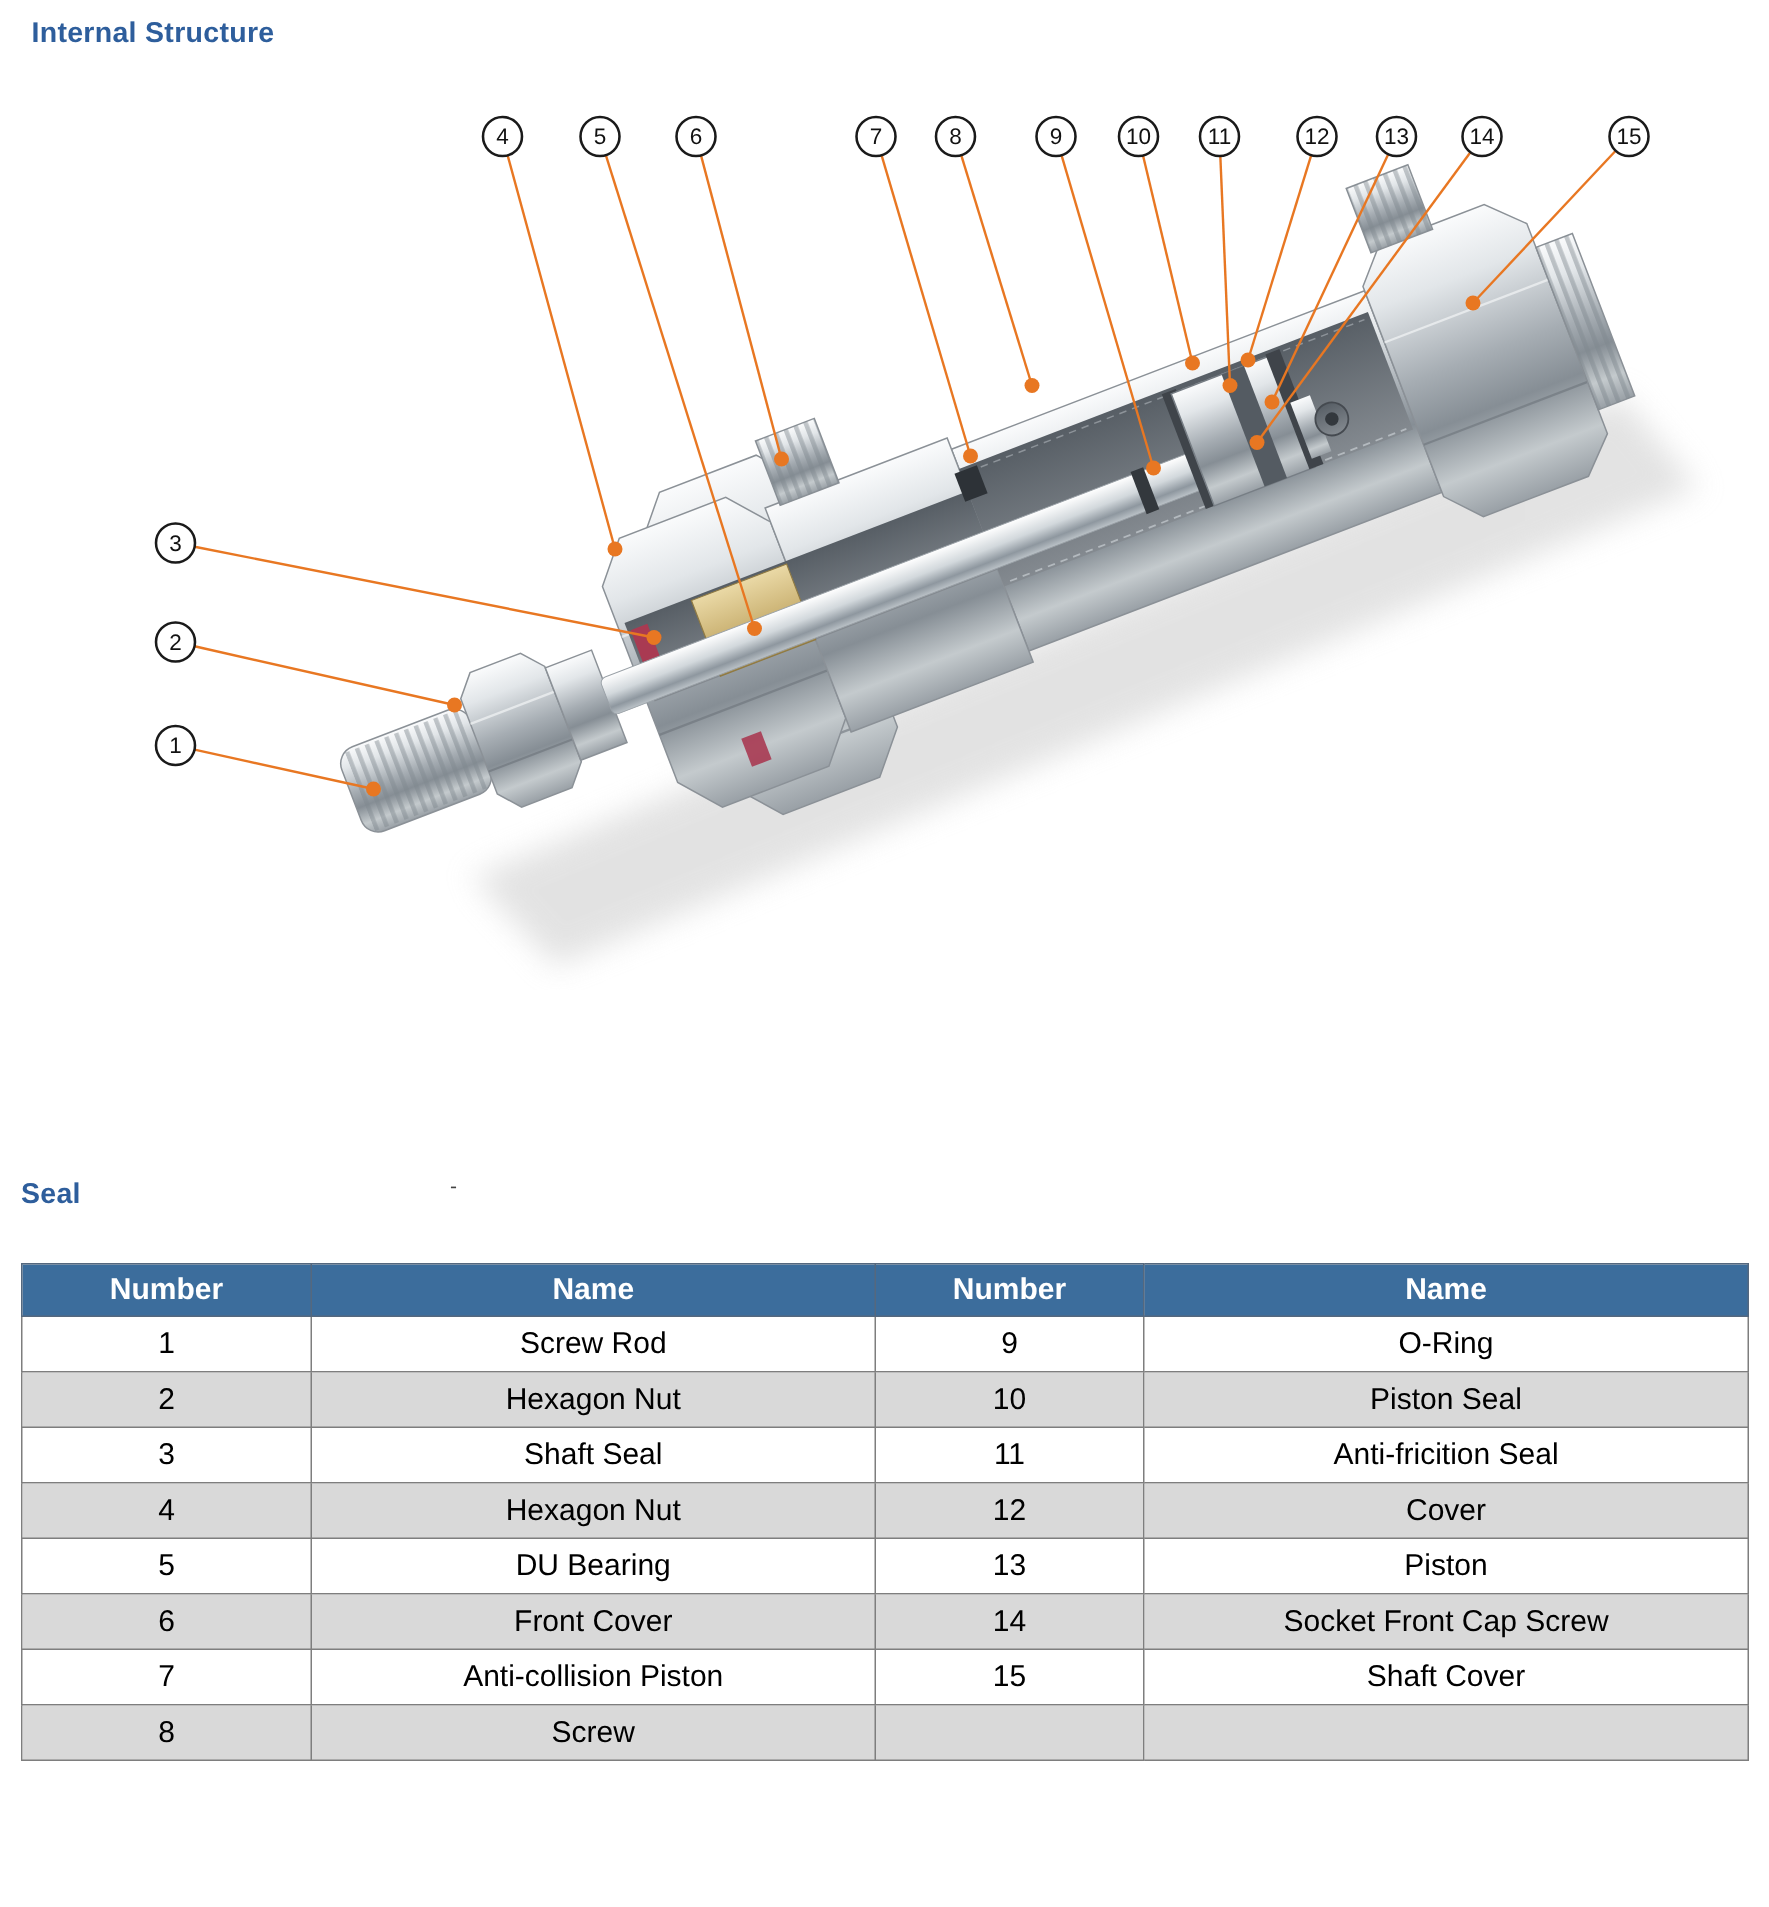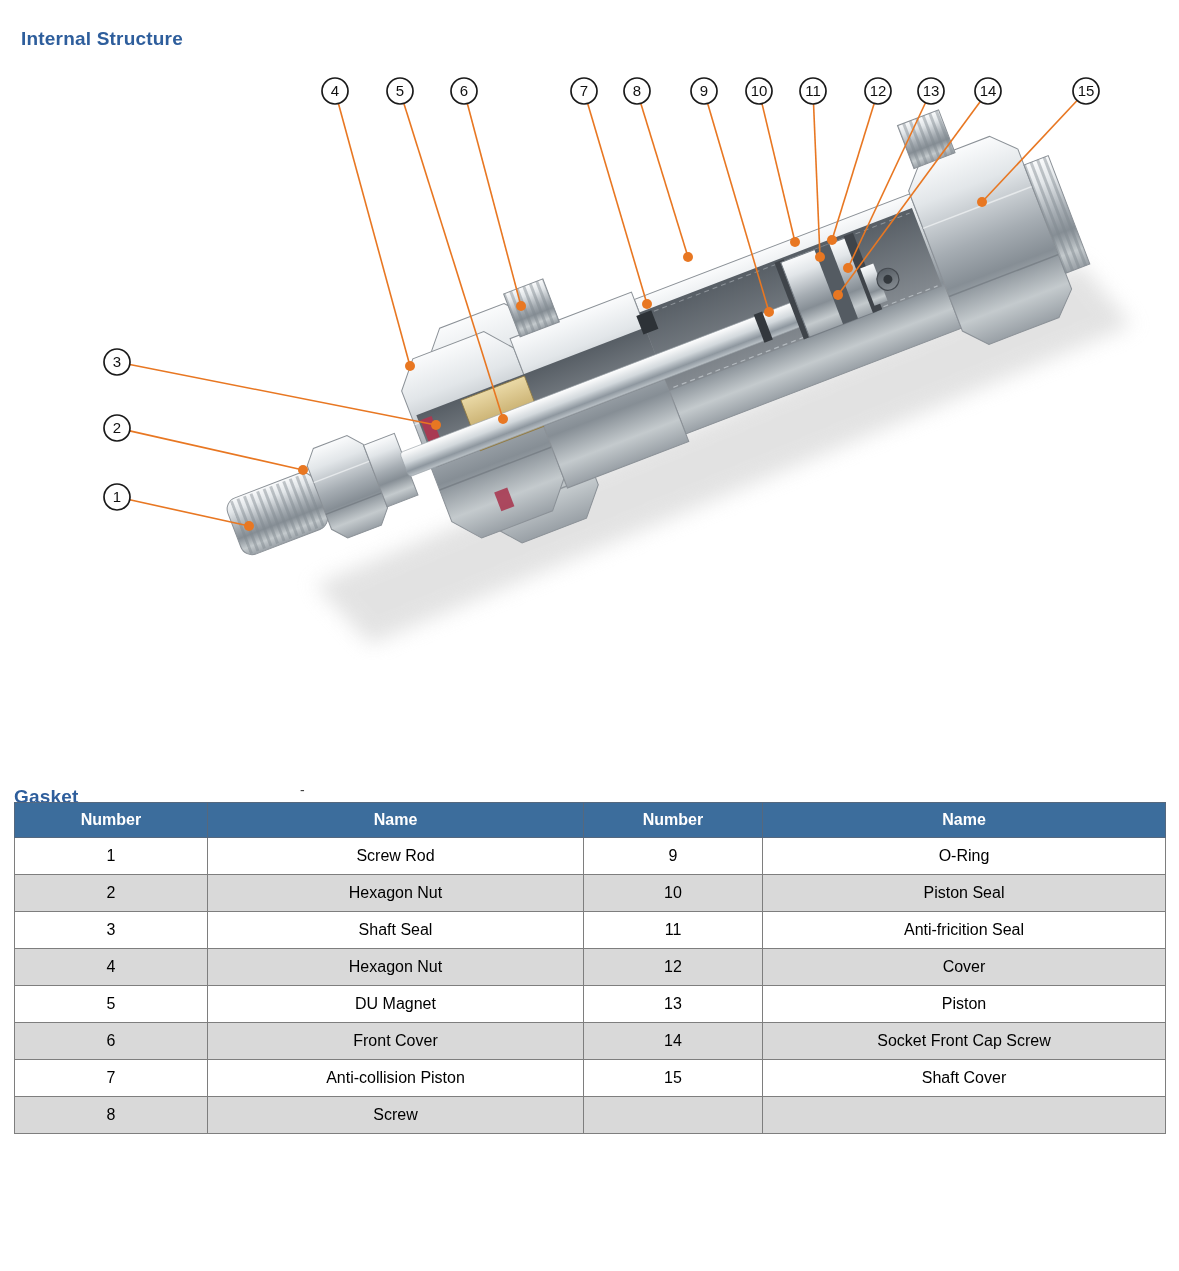--- a/index.html
+++ b/index.html
@@ -5,28 +5,28 @@
   *{margin:0;padding:0;box-sizing:border-box}
   html,body{background:#ffffff}
   body{
     width:1179px;height:1271px;position:relative;overflow:hidden;
     font-family:"Liberation Sans",sans-serif;color:#000;
   }
   .section-title{
     position:absolute;font-size:19px;font-weight:bold;
     color:var(--heading,#2E5E9C);letter-spacing:.2px;
   }
-  #title-internal{left:21px;top:28px}
+  #title-internal{left:21px;top:12px}
   #title-parts{left:14px;top:786px}
   #stray-dash{position:absolute;left:300px;top:782px;font-size:14px;color:#444}
   #diagram-svg{position:absolute;left:0;top:0}
   #parts-table{
-    position:absolute;left:14px;top:802px;width:1151px;
+    position:absolute;left:14px;top:842px;width:1151px;
     border-collapse:collapse;table-layout:fixed;text-align:center;
-    font-size:16px;
+    font-size:20px;
   }
   #parts-table th{
     background:var(--thbg,#3C6D9C);color:var(--thfg,#ffffff);
     font-weight:bold;height:35px;border:1px solid #55687e;
   }
   #parts-table td{
     height:37px;border:1px solid #7e7e7e;background:#ffffff;
     overflow:hidden;white-space:nowrap;
   }
   #parts-table tr.alt td{background:var(--rowalt,#D9D9D9)}
@@ -188,21 +188,21 @@
       <circle cx="838" cy="295" r="5" fill="#E87722"></circle>
       <circle cx="988" cy="91" r="13" fill="#ffffff" stroke="#1a1a1a" stroke-width="1.7"></circle>
       <text x="988" y="96" text-anchor="middle" font-size="15" font-family="&quot;Liberation Sans&quot;, sans-serif" fill="#111111">14</text>
       <line x1="1077.1116086446407" y1="100.48664846581622" x2="982" y2="202" stroke="#E87722" stroke-width="1.6"></line>
       <circle cx="982" cy="202" r="5" fill="#E87722"></circle>
       <circle cx="1086" cy="91" r="13" fill="#ffffff" stroke="#1a1a1a" stroke-width="1.7"></circle>
       <text x="1086" y="96" text-anchor="middle" font-size="15" font-family="&quot;Liberation Sans&quot;, sans-serif" fill="#111111">15</text>
     </g>
 </svg>
 
-<div id="title-parts" class="section-title">Gasket</div>
+<div id="title-parts" class="section-title">Seal</div>
 
 <div id="stray-dash">-</div>
 
 <table id="parts-table">
   <colgroup>
     <col style="width:193px">
       <col style="width:376px">
       <col style="width:179px">
       <col style="width:403px">
   </colgroup>
@@ -234,21 +234,21 @@
         <td>Anti-fricition Seal</td>
       </tr>
       <tr class="alt">
         <td>4</td>
         <td>Hexagon Nut</td>
         <td>12</td>
         <td>Cover</td>
       </tr>
       <tr>
         <td>5</td>
-        <td>DU Magnet</td>
+        <td>DU Bearing</td>
         <td>13</td>
         <td>Piston</td>
       </tr>
       <tr class="alt">
         <td>6</td>
         <td>Front Cover</td>
         <td>14</td>
         <td>Socket Front Cap Screw</td>
       </tr>
       <tr>

